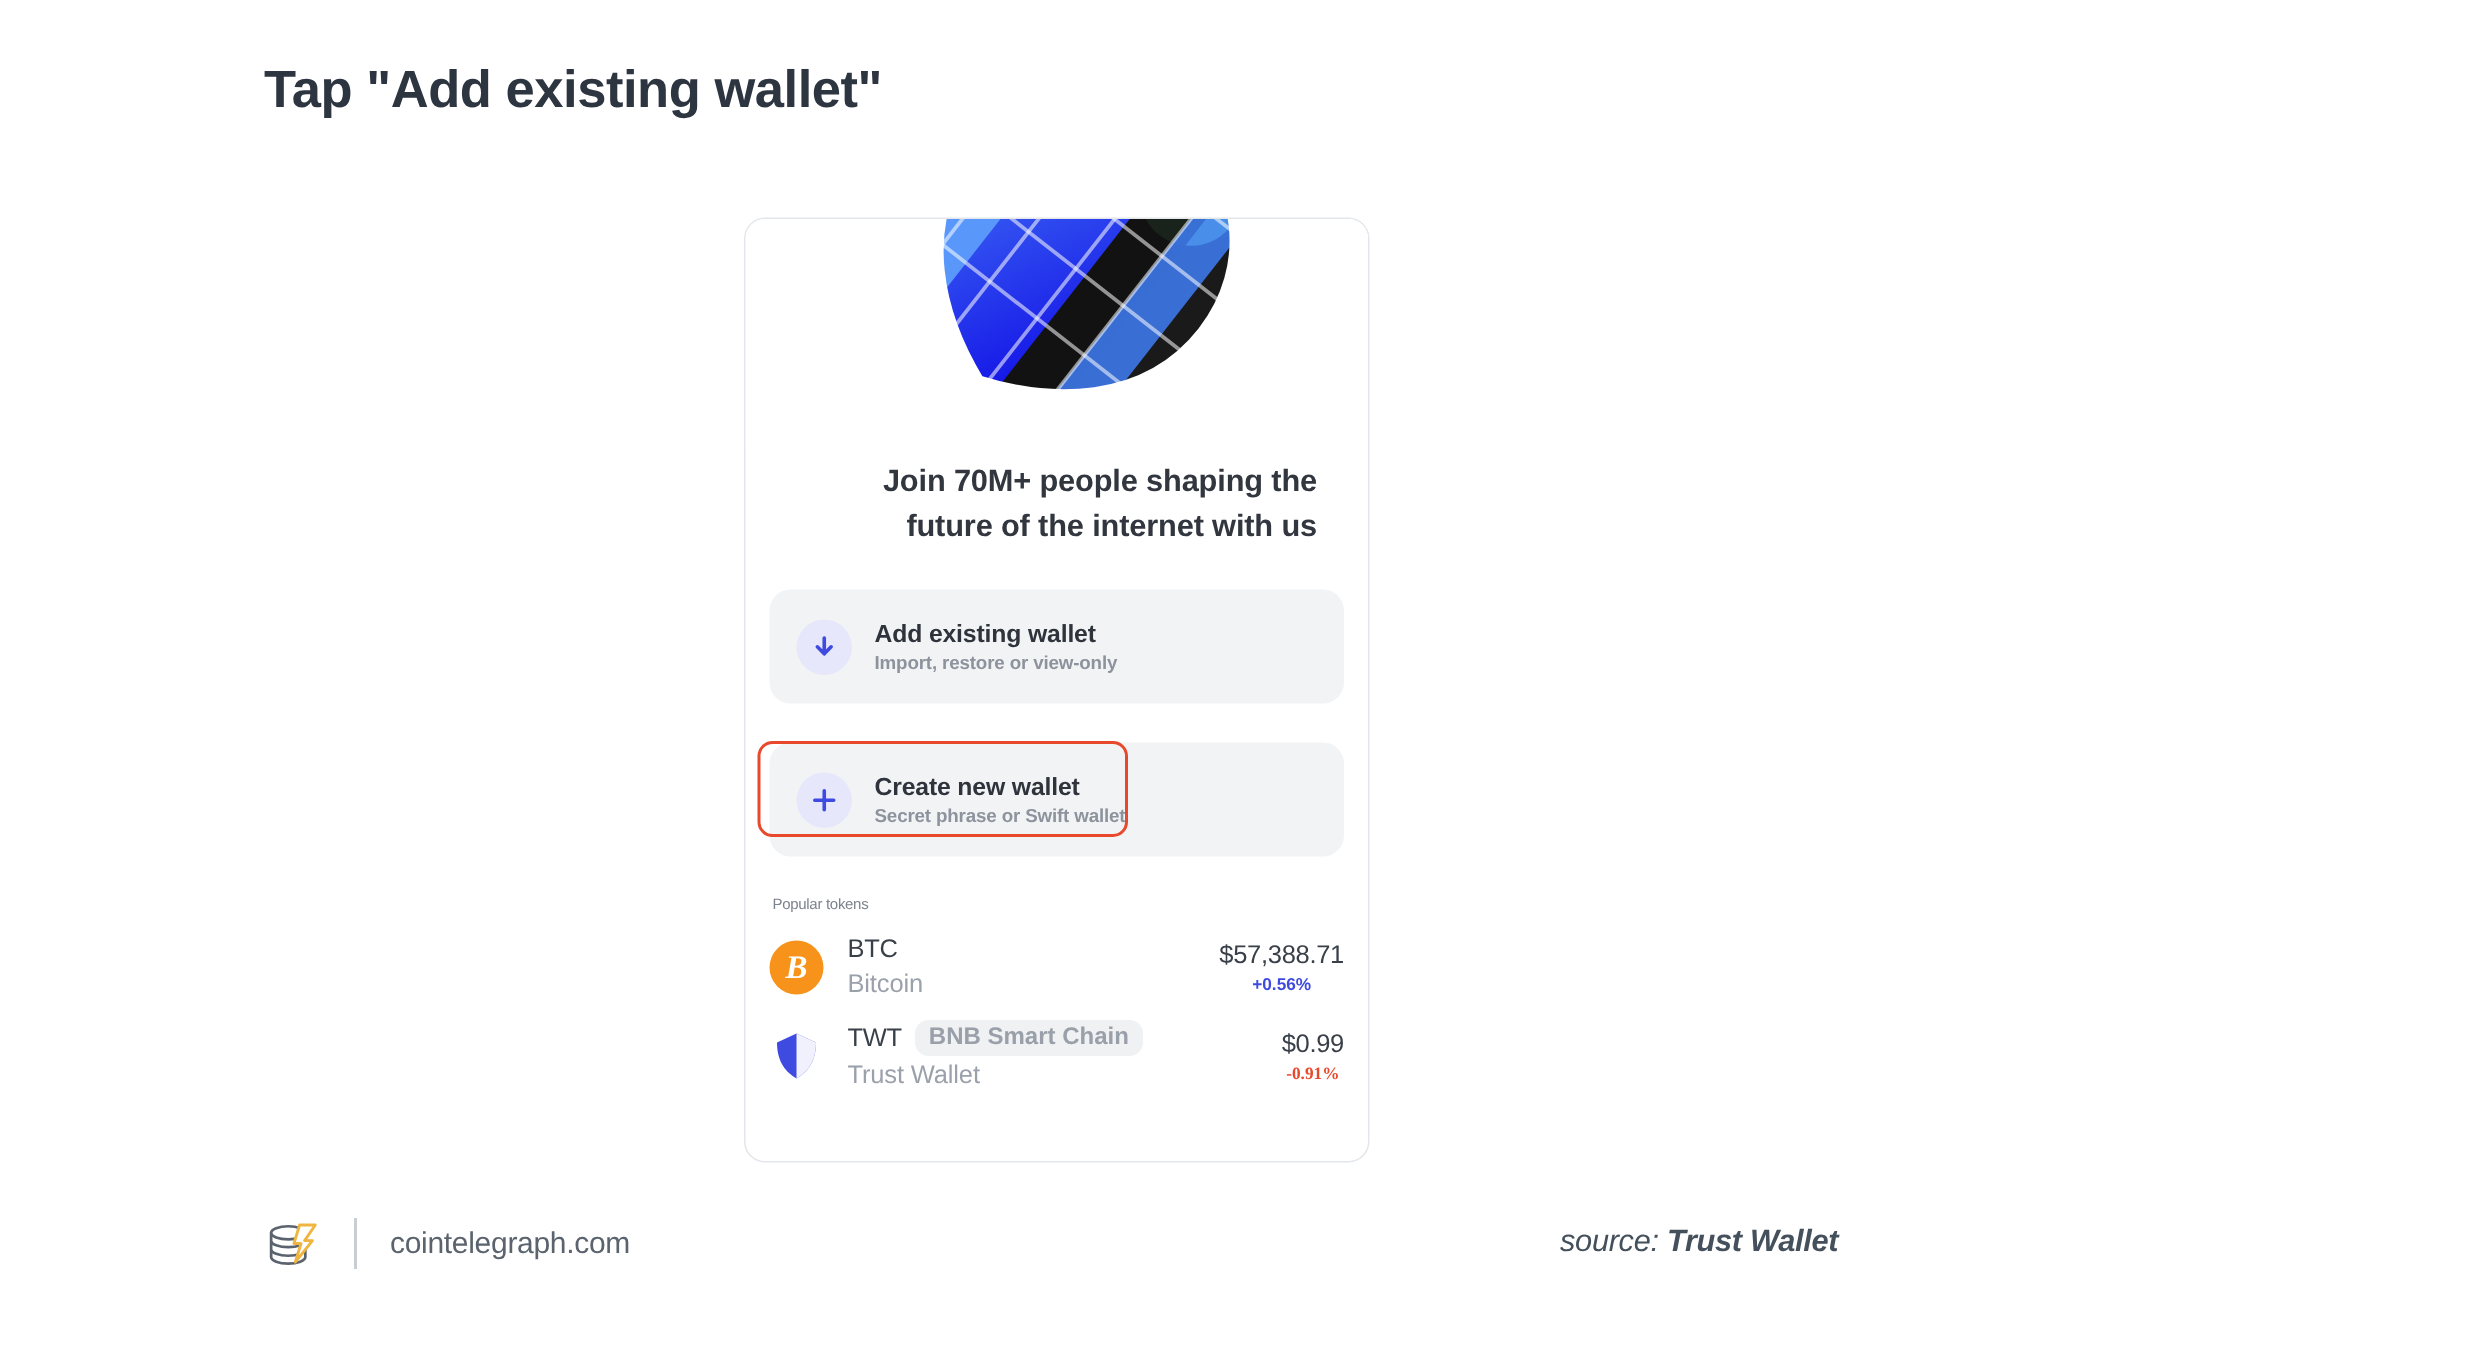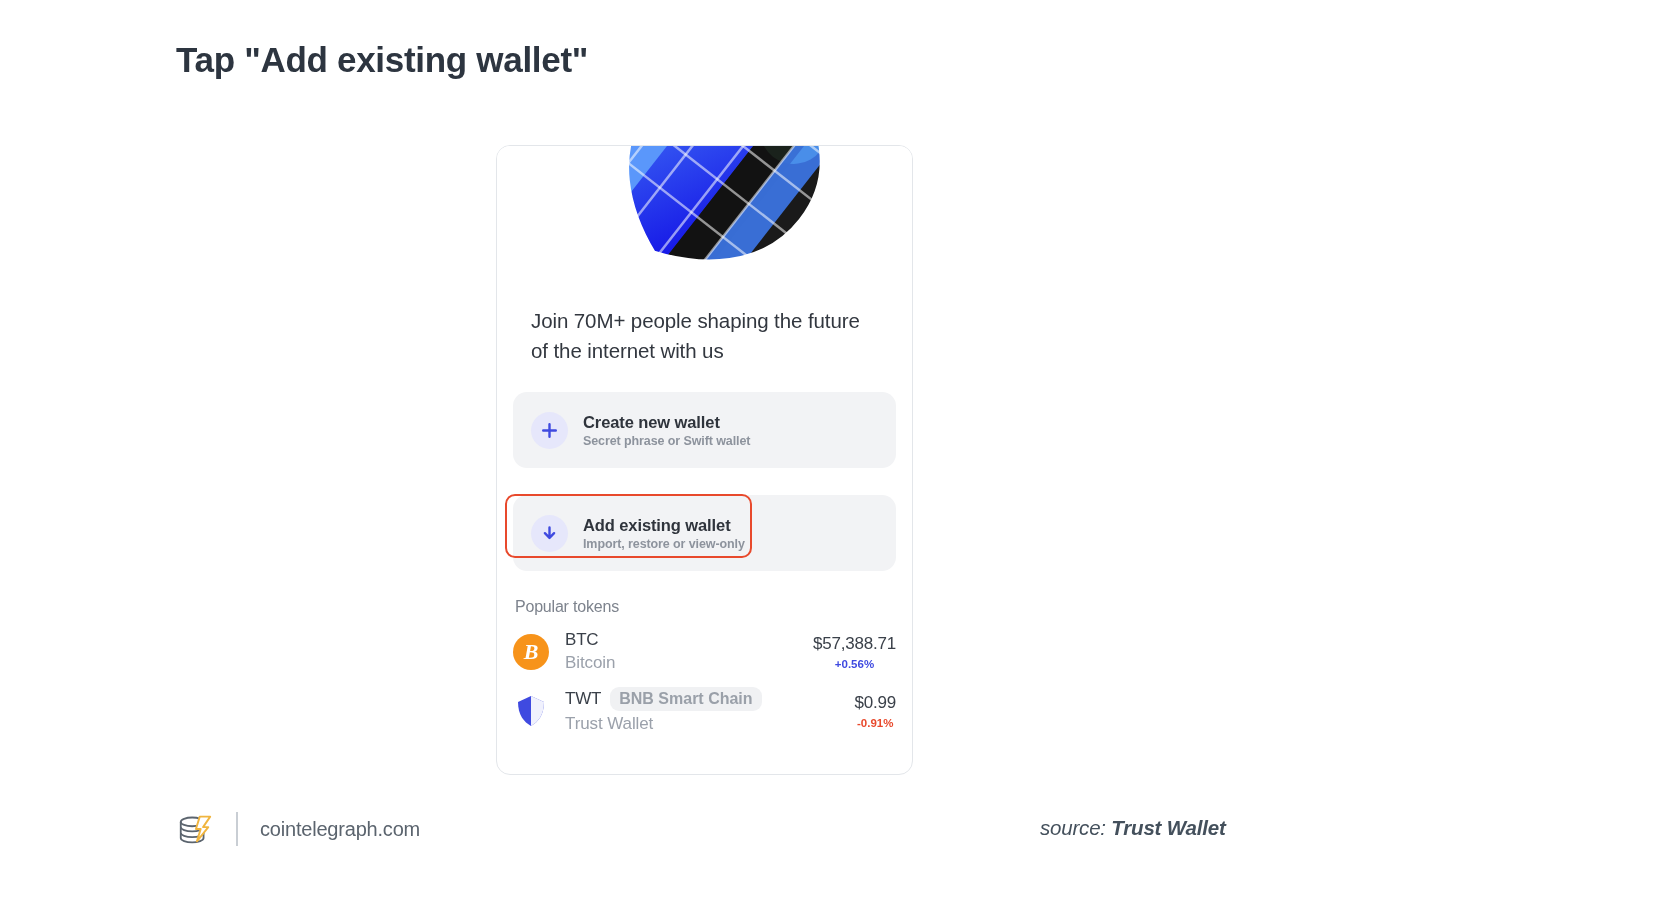--- a/index.html
+++ b/index.html
@@ -56,24 +56,24 @@
     position: absolute;
     left: 50%;
     top: -92px;
     width: 230px;
     height: 230px;
     transform: translateX(-44%);
   }
 
   #hero-headline {
     margin: 10px 34px 0 34px;
-    text-align: left;
+    text-align: right;
     font-size: 20.5px;
     line-height: 30px;
-    font-weight: normal;
+    font-weight: bold;
     color: #32373f;
     letter-spacing: -0.1px;
   }
 
   
   .option-wrap { padding: 0 16px; }
   .option-row {
     display: flex;
     align-items: center;
     gap: 15px;
@@ -117,21 +117,21 @@
     width: 247px;
     height: 64px;
     border: 2px solid #e8492c;
     border-radius: 10px;
     pointer-events: none;
   }
 
   
   #popular-tokens-label {
     margin: 27px 0 0 2px;
-    font-size: 16px;
+    font-size: 10px;
     color: #7d838d;
     letter-spacing: -0.2px;
   }
 
   .token-row {
     display: flex;
     align-items: center;
     padding: 14px 16px 0 16px;
   }
   .token-logo {
@@ -189,21 +189,21 @@
     font-size: 17px;
     color: #3a4049;
     letter-spacing: -0.2px;
   }
   .token-change {
     margin-top: 4px;
     font-size: 11.5px;
     font-weight: bold;
   }
   .token-change.up { color: #3f4ae0; }
-  .token-change.down { color: #e8492c; }
+  .token-change.down { color: #e8492c; font-family: Liberation Serif, serif; }
 
   
   #footer {
     position: absolute;
     left: 0;
     top: 800px;
     width: 1520px;
     height: 70px;
   }
   #footer-brand {
@@ -282,44 +282,44 @@
               <path d="M160 0 V230"></path>
             </g>
           </g>
           <path d="M115 8 C60 8 18 50 18 105 C18 168 70 205 115 222 C160 205 212 168 212 105 C212 50 170 8 115 8 Z" fill="none" stroke="#ffffff" stroke-width="6"></path>
         </g>
       </svg>
     </div>
 
     <div id="hero-headline">Join 70M+ people shaping the future of the internet with us</div>
 
+    <div class="option-wrap" id="add-wallet-wrap">
+      <div class="option-row">
+        <span class="option-icon">
+          <svg width="17" height="17" viewBox="0 0 17 17">
+            <path d="M8.5 2.4 V12.4 M3.9 8.2 L8.5 12.9 L13.1 8.2" stroke="#3f4ae0" stroke-width="2.4" fill="none" stroke-linecap="round" stroke-linejoin="round"></path>
+          </svg>
+        </span>
+        <span>
+          <span class="option-text-title">Add existing wallet</span>
+          <span class="option-text-sub" style="display:block">Import, restore or view-only</span>
+        </span>
+      </div>
+    </div>
+
     <div class="option-wrap" id="create-wallet-wrap">
       <div class="option-row">
         <span class="option-icon">
           <svg width="17" height="17" viewBox="0 0 17 17">
             <path d="M8.5 2.2 V14.8 M2.2 8.5 H14.8" stroke="#3f4ae0" stroke-width="2.4" stroke-linecap="round"></path>
           </svg>
         </span>
         <span>
           <span class="option-text-title">Create new wallet</span>
           <span class="option-text-sub" style="display:block">Secret phrase or Swift wallet</span>
-        </span>
-      </div>
-    </div>
-
-    <div class="option-wrap" id="add-wallet-wrap">
-      <div class="option-row">
-        <span class="option-icon">
-          <svg width="17" height="17" viewBox="0 0 17 17">
-            <path d="M8.5 2.4 V12.4 M3.9 8.2 L8.5 12.9 L13.1 8.2" stroke="#3f4ae0" stroke-width="2.4" fill="none" stroke-linecap="round" stroke-linejoin="round"></path>
-          </svg>
-        </span>
-        <span>
-          <span class="option-text-title">Add existing wallet</span>
-          <span class="option-text-sub" style="display:block">Import, restore or view-only</span>
         </span>
       </div>
     </div>
 
     <div id="add-wallet-highlight"></div>
 
     <div class="option-wrap">
       <div id="popular-tokens-label">Popular tokens</div>
     </div>
 

